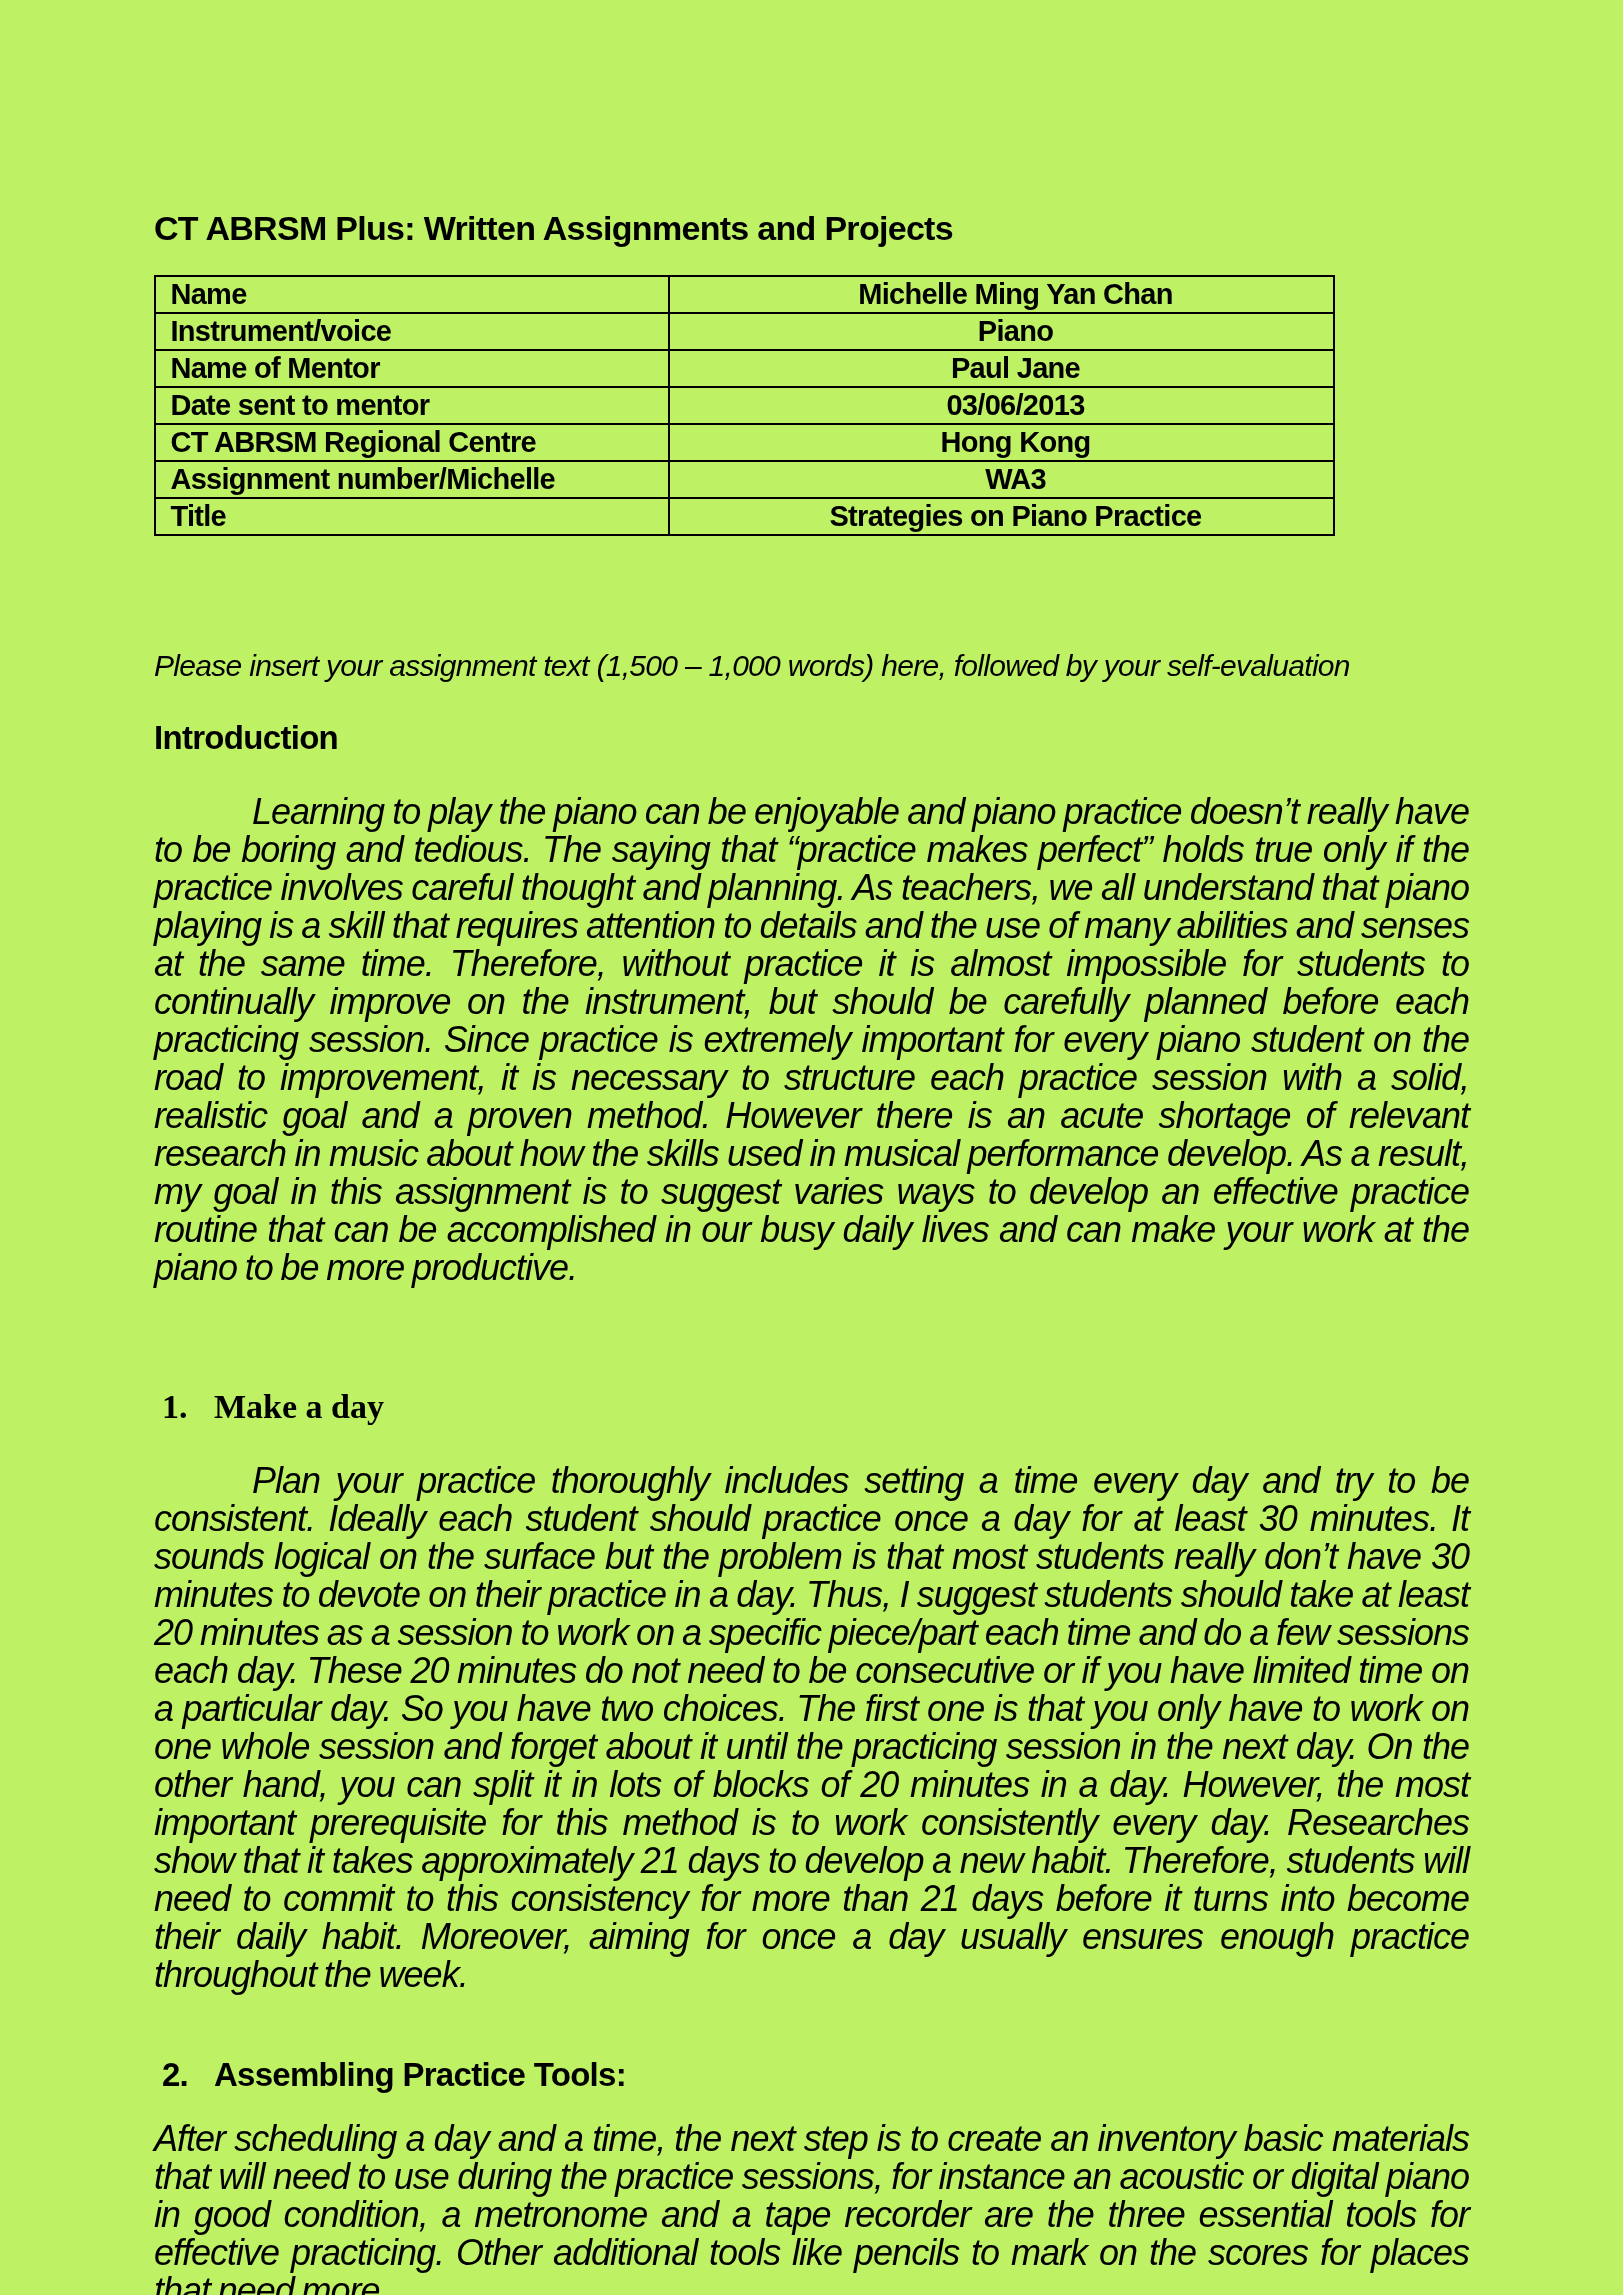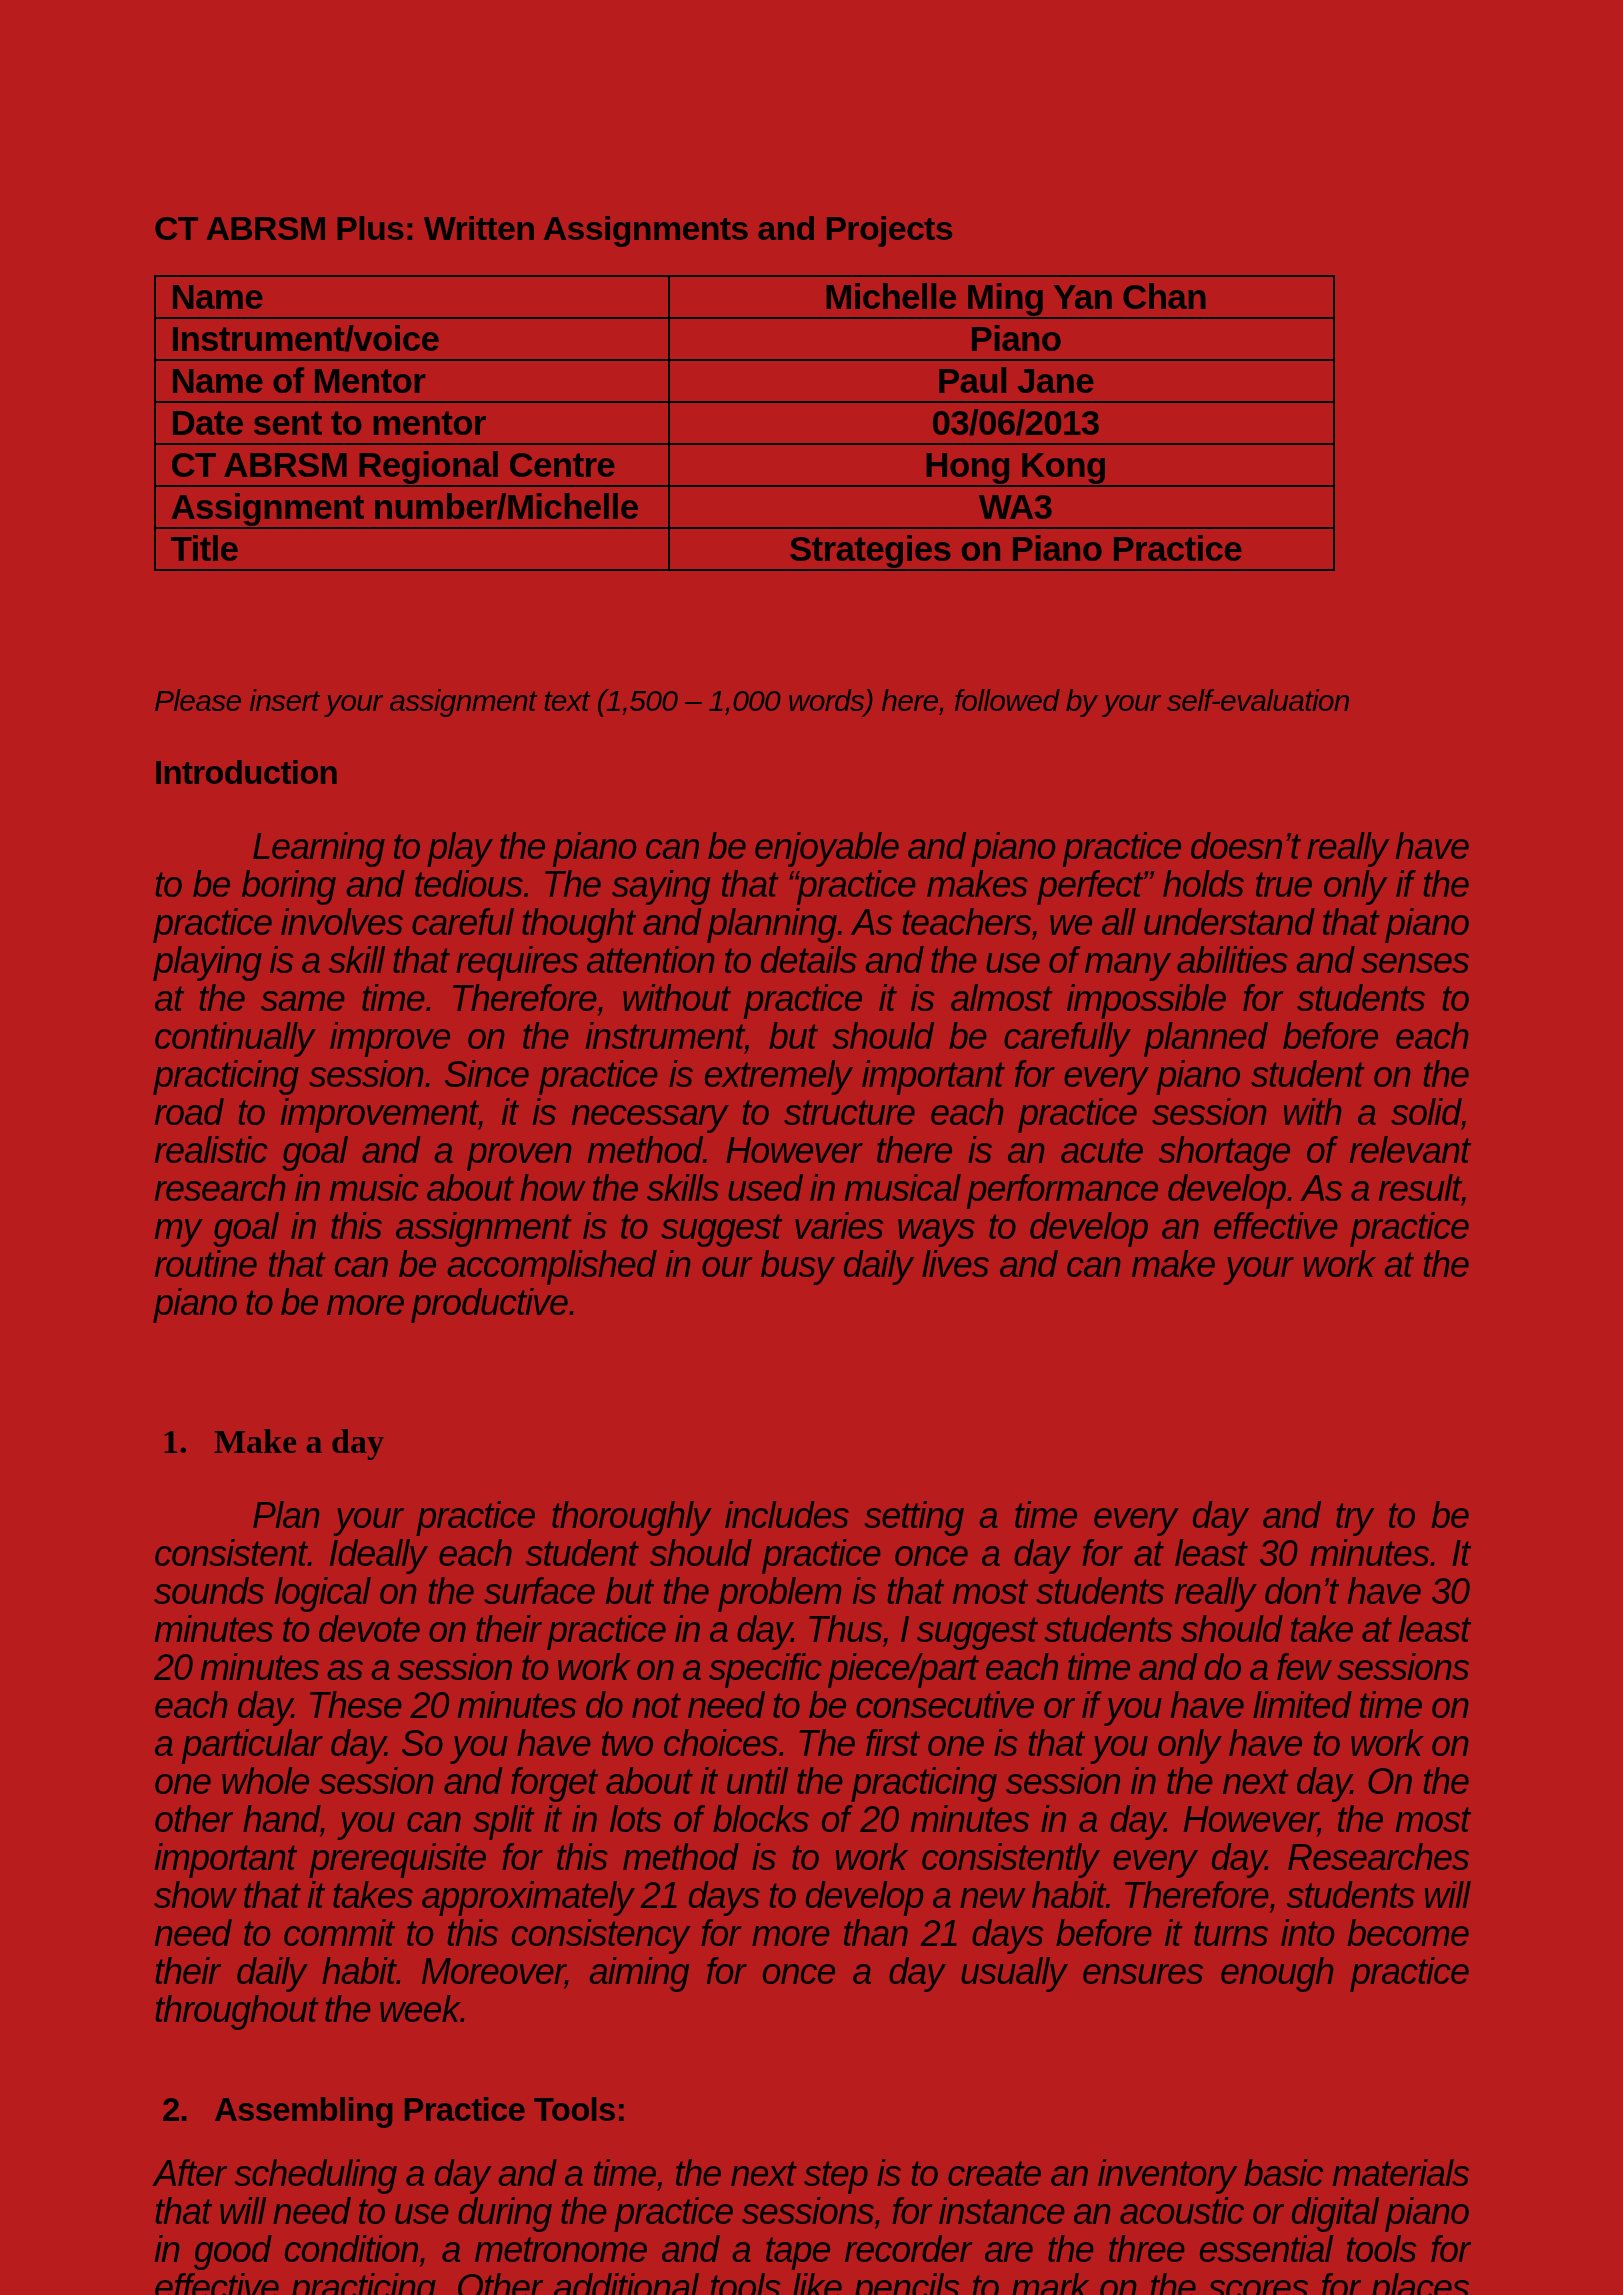--- a/index.html
+++ b/index.html
@@ -9,41 +9,41 @@
     height: 2295px;
     position: relative;
     font-family: "Liberation Sans", sans-serif;
     color: #000000;
     overflow: hidden;
   }
   .page {
     width: 1623px;
     height: 2295px;
     padding: 208px 154px 0 154px;
-    background: #b91c1c;
+    background: #bef264;
   }
   .doc-title {
     font-size: 34px;
     font-weight: bold;
     letter-spacing: -0.7px;
     line-height: 41px;
     white-space: nowrap;
   }
   table.info {
     margin-top: 26px;
     border-collapse: collapse;
     width: 1181px;
     table-layout: fixed;
   }
   table.info td {
     border: 2px solid #000000;
     border-top-width: 2.6px;
     border-bottom-width: 2.6px;
     height: 37px;
-    font-size: 35px;
+    font-size: 29px;
     font-weight: bold;
     letter-spacing: -0.7px;
     vertical-align: middle;
   }
   table.info td.label {
     width: 514px;
     padding-left: 14.4px;
     text-align: left;
   }
   table.info td.value {

